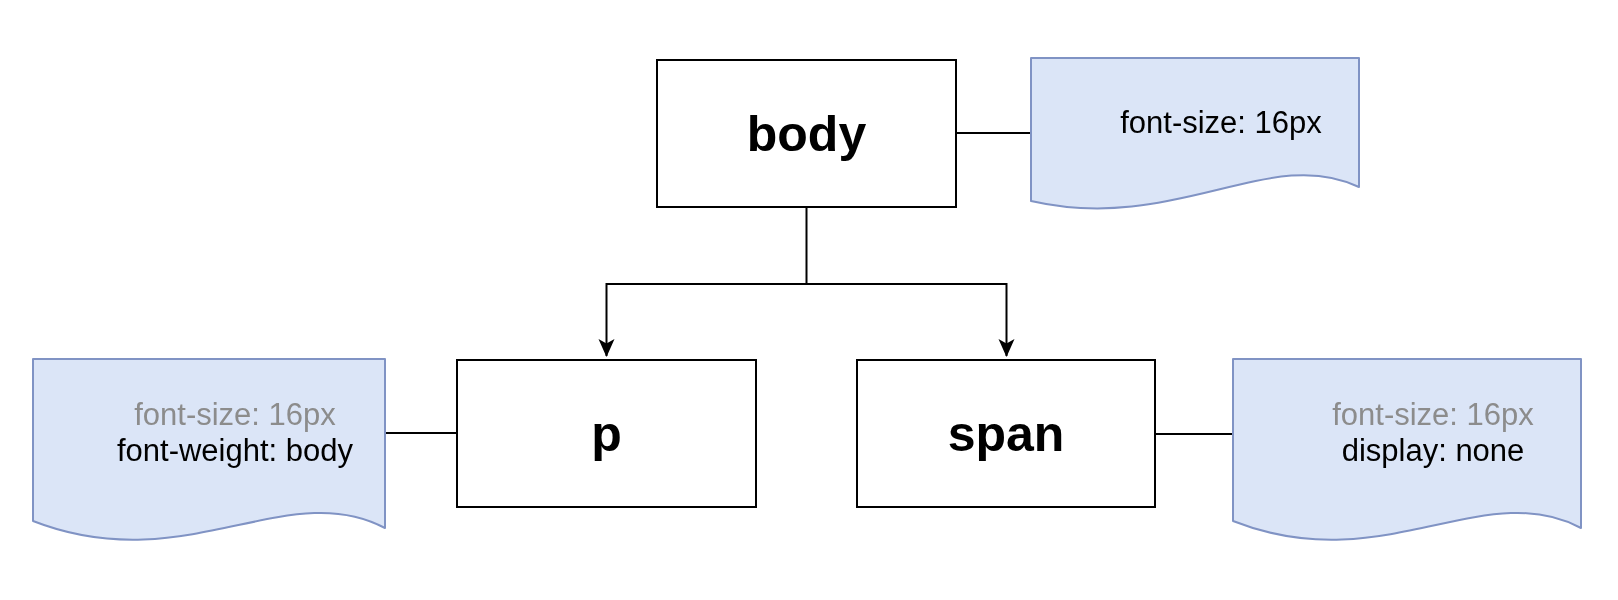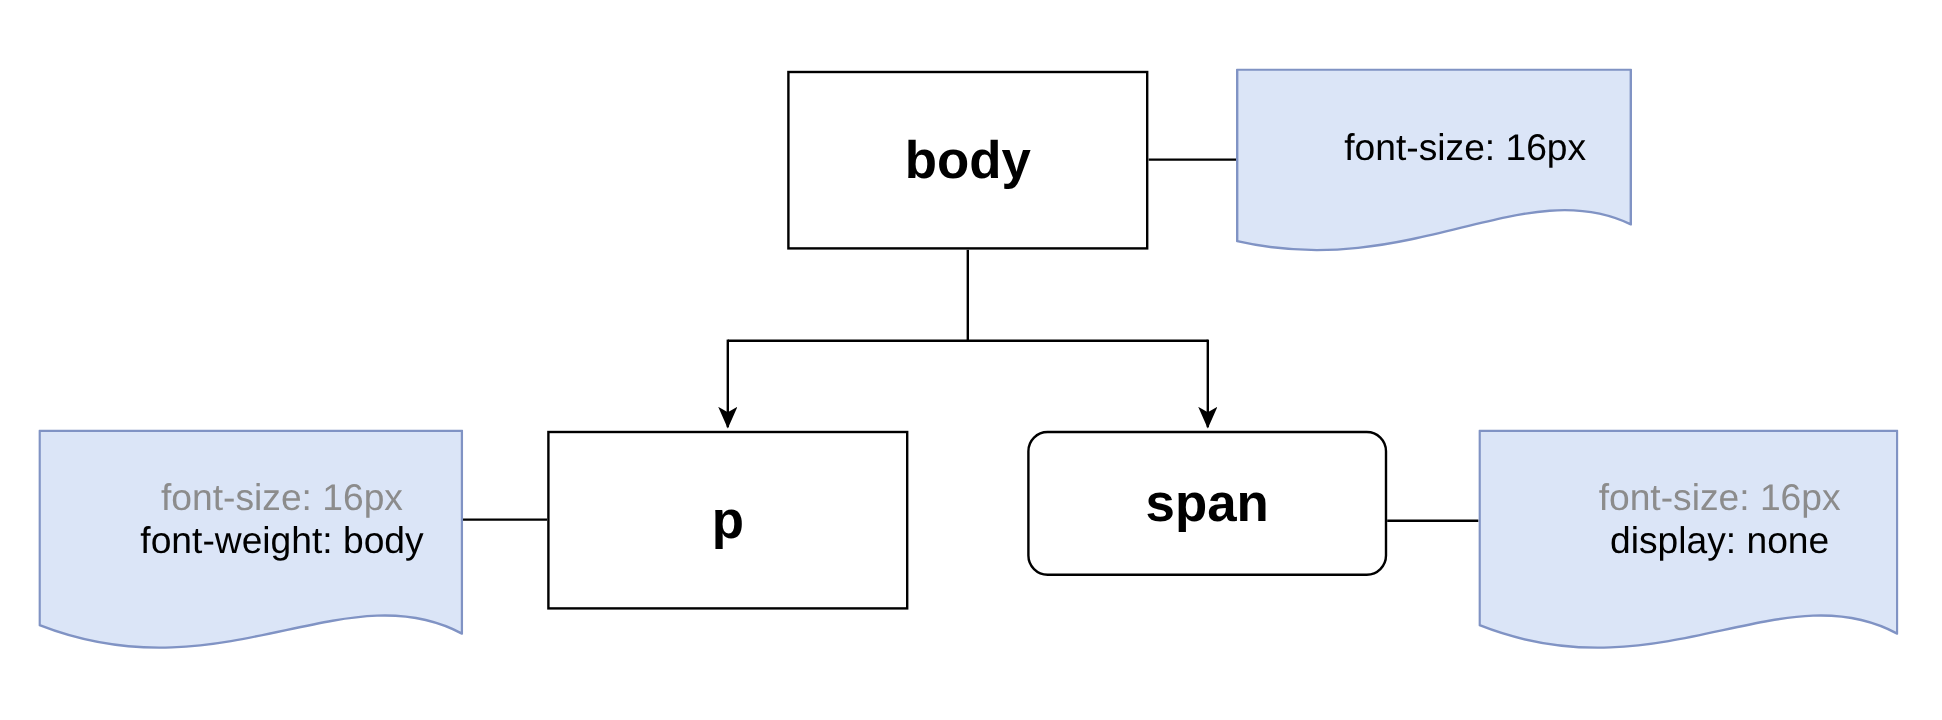--- a/index.html
+++ b/index.html
@@ -24,27 +24,27 @@
   }
   .node {
     position: absolute;
     box-sizing: border-box;
     background: #ffffff;
     border: 2px solid #000000;
     display: flex;
     align-items: center;
     justify-content: center;
     font-weight: bold;
-    font-size: 44px;
+    font-size: 50px;
     color: #000000;
     line-height: 1;
   }
   #node-body { left: 656px; top: 59px;  width: 301px; height: 149px; }
   #node-p    { left: 456px; top: 359px; width: 301px; height: 149px; }
-  #node-span { left: 856px; top: 359px; width: 300px; height: 121px; border-radius: 17px; }
+  #node-span { left: 856px; top: 359px; width: 300px; height: 149px; }
 
   .note {
     position: absolute;
   }
   .note svg.doc-shape {
     position: absolute;
     left: 0;
     top: 0;
     display: block;
   }

